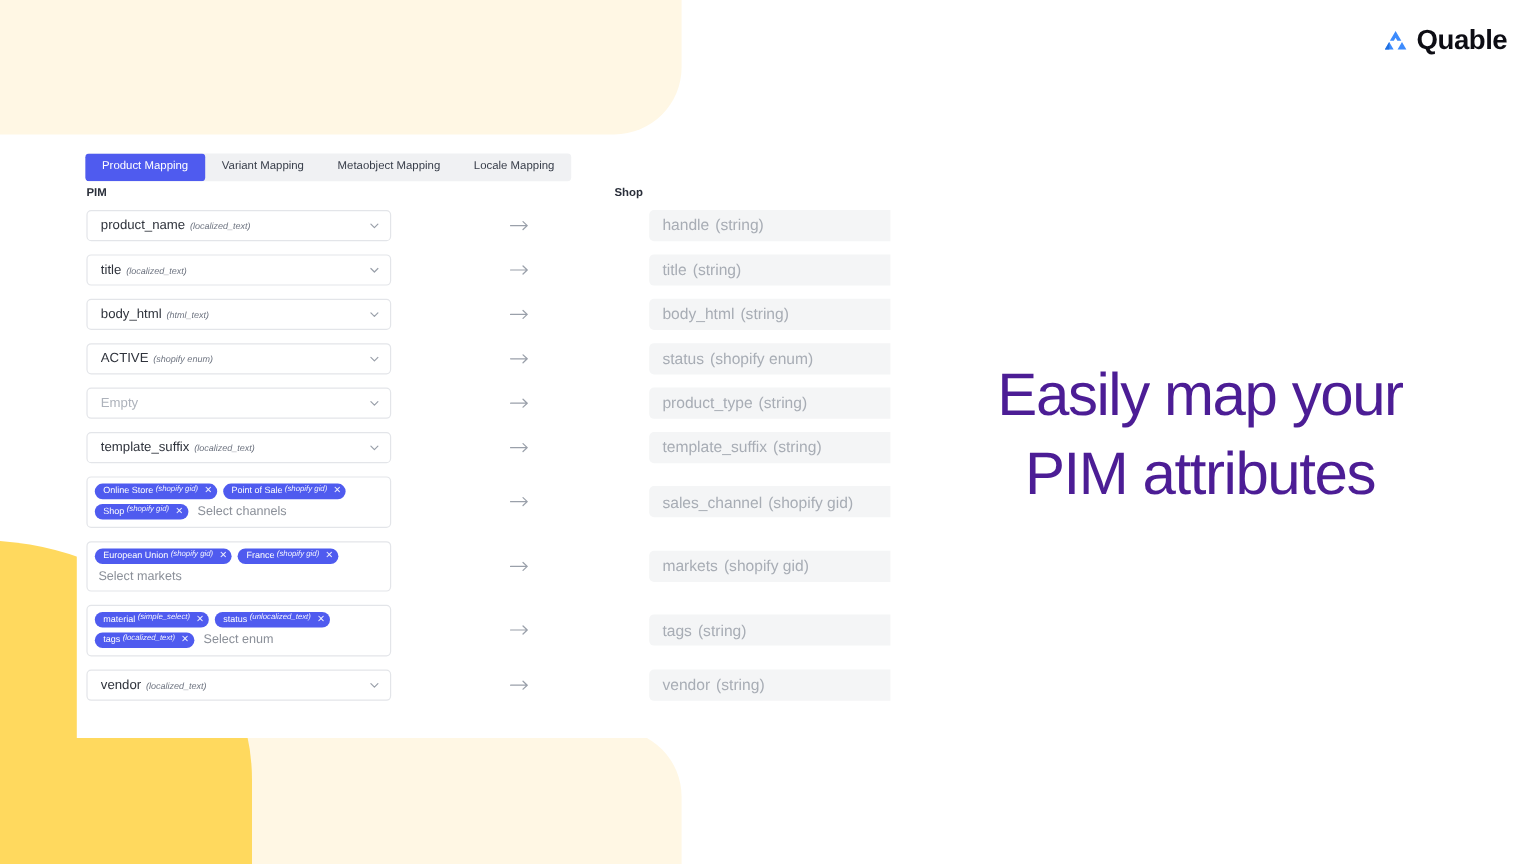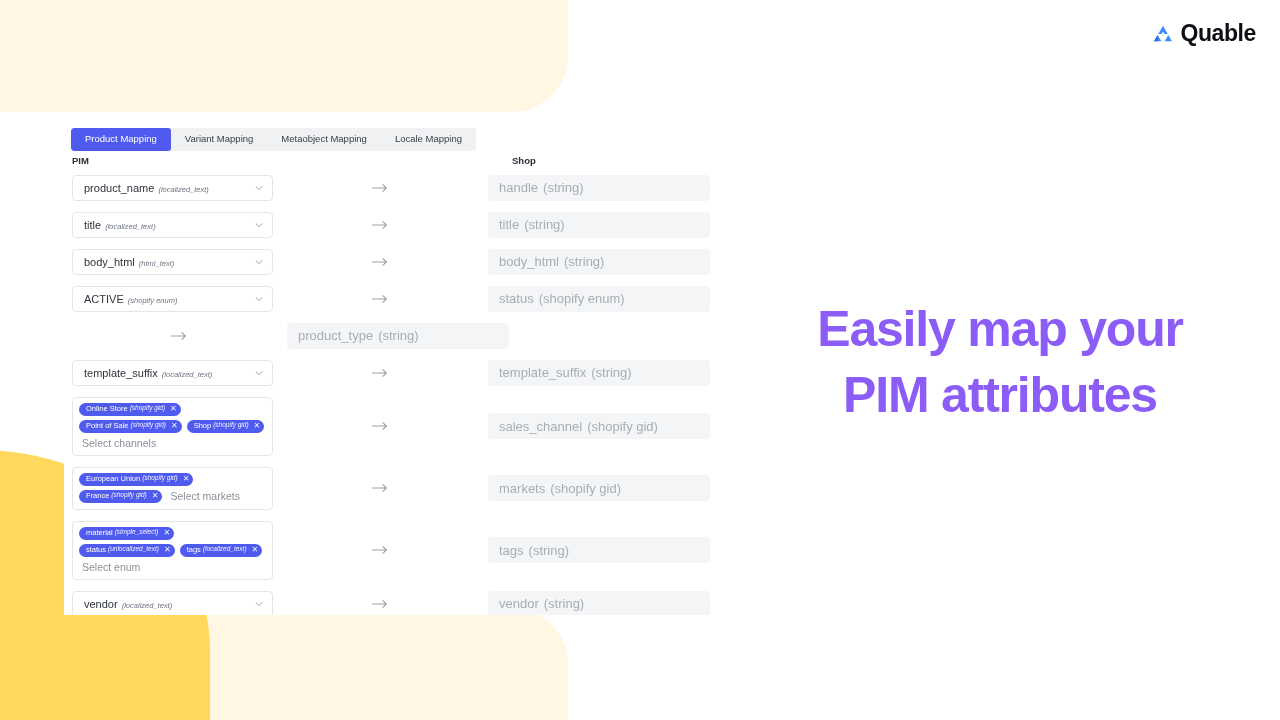--- a/index.html
+++ b/index.html
@@ -71,24 +71,24 @@
 
   
   .headline {
     position: absolute;
     left: 760px;
     top: 296px;
     width: 480px;
     text-align: center;
     z-index: 5;
     font-size: 50px;
-    font-weight: bold;
+    font-weight: normal;
     line-height: 1.32;
     letter-spacing: -1.2px;
-    color: #8b5cf6;
+    color: #4c1d95;
   }
 
   
   .app-card {
     position: absolute;
     left: 64px;
     top: 115px;
     width: 678px;
     height: 500px;
     background: #ffffff;
@@ -178,21 +178,21 @@
 
   
   .rows { position: relative; padding-left: 8px; }
   .row {
     display: flex;
     align-items: center;
     margin-bottom: 11px;
   }
   .row:last-child { margin-bottom: 0; }
 
-  .pim-cell  { width: 201px; flex: none; }
+  .pim-cell  { width: 254px; flex: none; }
   .arrow-cell {
     width: 215px;
     flex: none;
     display: flex;
     align-items: center;
     justify-content: center;
     color: #9aa0aa;
   }
   .shop-cell { width: 222px; flex: none; }
 
@@ -409,20 +409,30 @@
           </svg>
         </div>
         <div class="shop-cell">
           <div class="shop-field">
             <span>status</span>
             <span class="ftype">(shopify enum)</span>
           </div>
         </div>
       </div>
       <div class="row">
+        <div class="pim-cell">
+          <div class="select">
+            <span class="select-text placeholder">Empty</span>
+            <span class="chevron">
+              <svg width="10" height="10" viewBox="0 0 12 12">
+                <path d="M2.5 4.5 L6 8 L9.5 4.5" fill="none" stroke="#9aa0aa" stroke-width="1.2" stroke-linecap="round" stroke-linejoin="round"></path>
+              </svg>
+            </span>
+          </div>
+        </div>
         <div class="arrow-cell">
           <svg width="17" height="10" viewBox="0 0 18 10">
             <path d="M0.5 5 H15 M11.5 1.5 L15.2 5 L11.5 8.5" fill="none" stroke="#9aa0aa" stroke-width="1.1" stroke-linecap="round" stroke-linejoin="round"></path>
           </svg>
         </div>
         <div class="shop-cell">
           <div class="shop-field">
             <span>product_type</span>
             <span class="ftype">(string)</span>
           </div>

